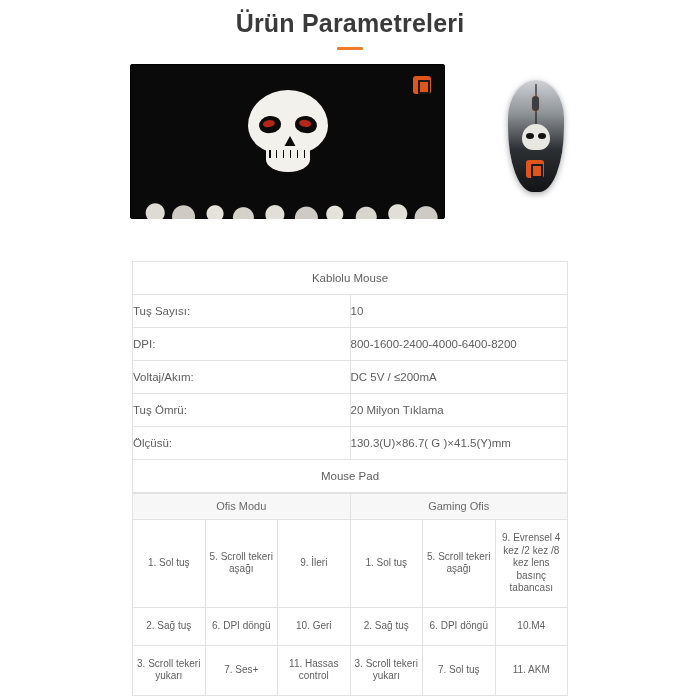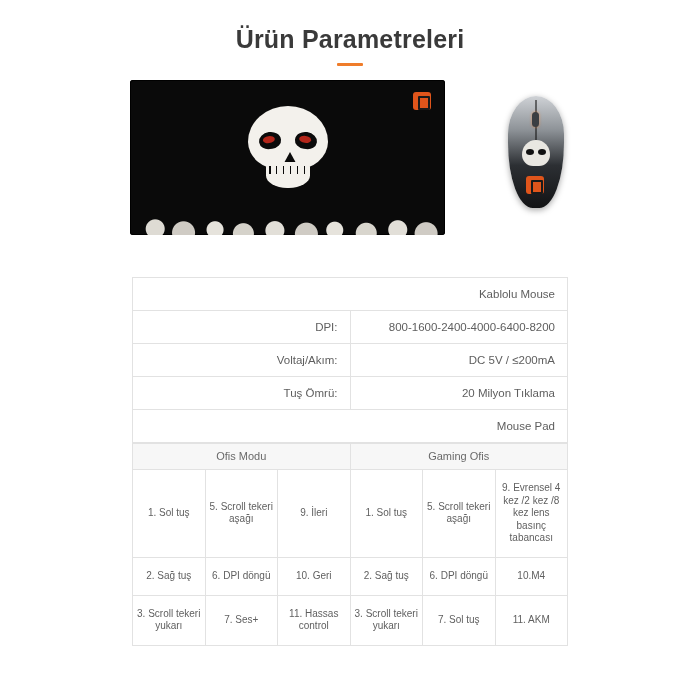--- a/index.html
+++ b/index.html
@@ -14,21 +14,21 @@
   }
   .page {
     position: relative;
     width: 700px;
     height: 700px;
     background: #ffffff;
   }
   
   .title-block {
     text-align: center;
-    padding-top: 24px;
+    padding-top: 8px;
   }
   .title {
     font-size: 25px;
     font-weight: bold;
     color: #3a3a3a;
     letter-spacing: 0.2px;
     line-height: 1.2;
   }
   .title-rule {
     width: 26px;
@@ -212,25 +212,24 @@
   }
   table.spec {
     width: 100%;
     border-collapse: collapse;
     table-layout: fixed;
   }
   table.spec td {
     border: 1px solid #e2e2e2;
     font-size: 11.5px;
     color: #5e5e5e;
-    padding: 10px 12px;
+    padding: 10px 0;
     height: 31px;
     vertical-align: middle;
     background: #ffffff;
-    text-align: right;
   }
   td.head {
     text-align: center;
     color: #6f6f6f;
   }
   td.label {
     width: 158px;
     background: #f7f7f7;
     color: #666;
   }
@@ -301,30 +300,38 @@
     </div>
   </div>
 
   <div class="table-wrap">
     <table class="spec">
       <tbody>
         <tr>
           <td class="head" colspan="2">Kablolu Mouse</td>
         </tr>
         <tr>
+          <td class="label">Tuş Sayısı:</td>
+          <td class="value">10</td>
+        </tr>
+        <tr>
           <td class="label">DPI:</td>
           <td class="value">800-1600-2400-4000-6400-8200</td>
         </tr>
         <tr>
           <td class="label">Voltaj/Akım:</td>
           <td class="value">DC 5V / ≤200mA</td>
         </tr>
         <tr>
           <td class="label">Tuş Ömrü:</td>
           <td class="value">20 Milyon Tıklama</td>
+        </tr>
+        <tr>
+          <td class="label">Ölçüsü:</td>
+          <td class="value">130.3(U)×86.7( G )×41.5(Y)mm</td>
         </tr>
         <tr>
           <td class="head" colspan="2">Mouse Pad</td>
         </tr>
       </tbody>
     </table>
   </div>
 
   <table class="modes">
     <tbody>

